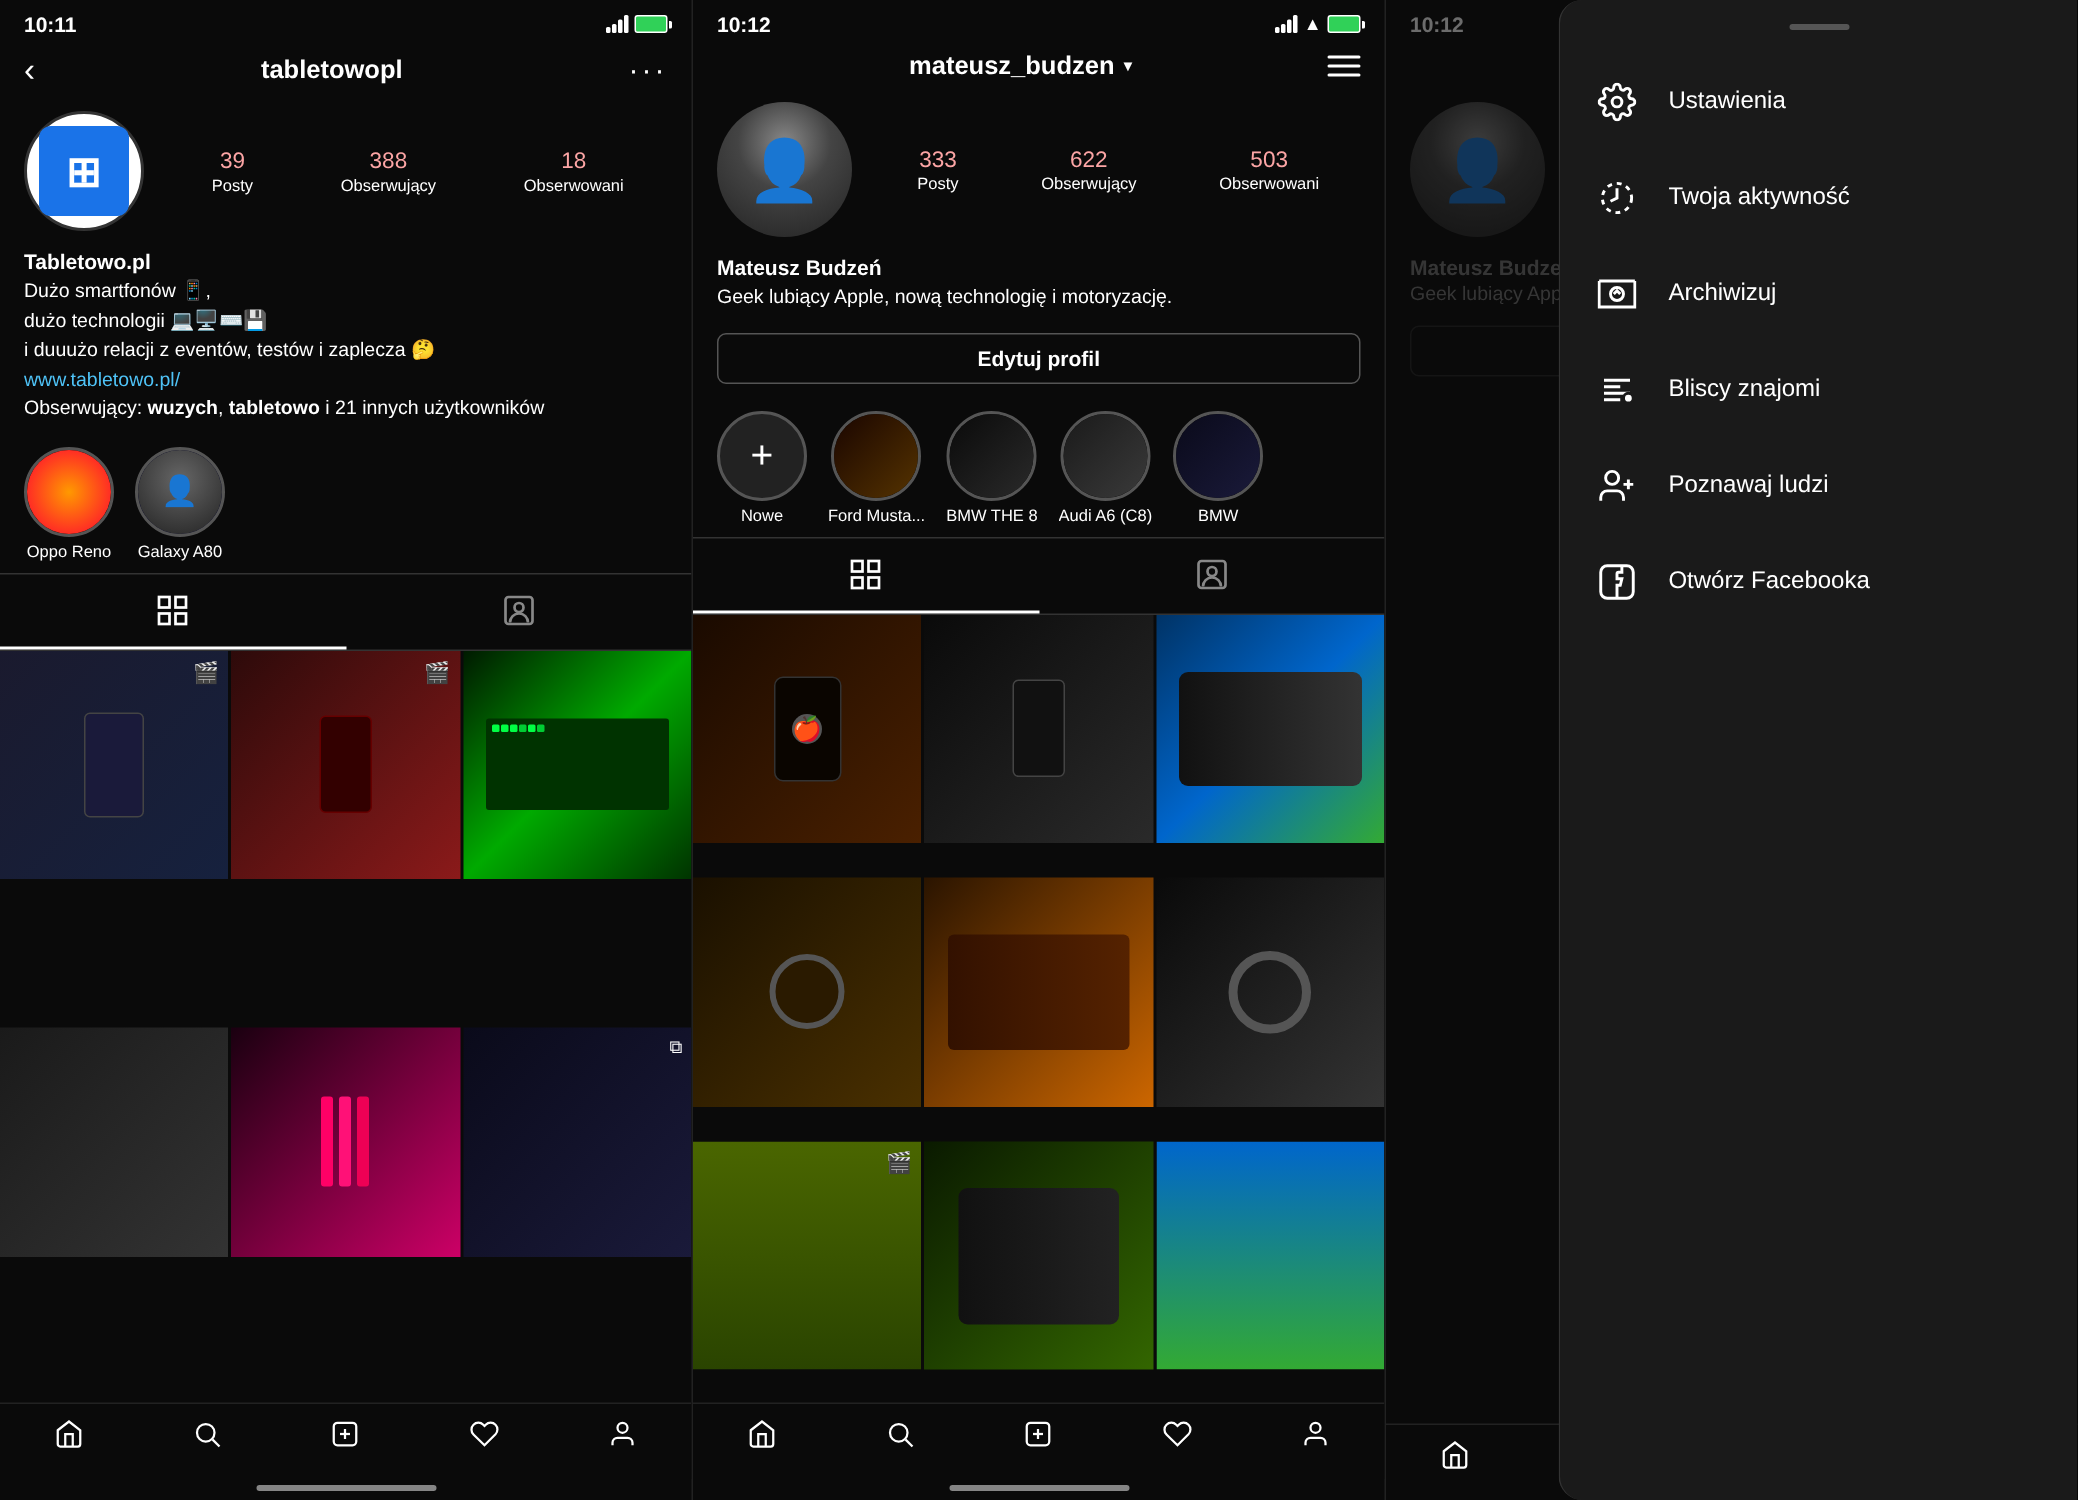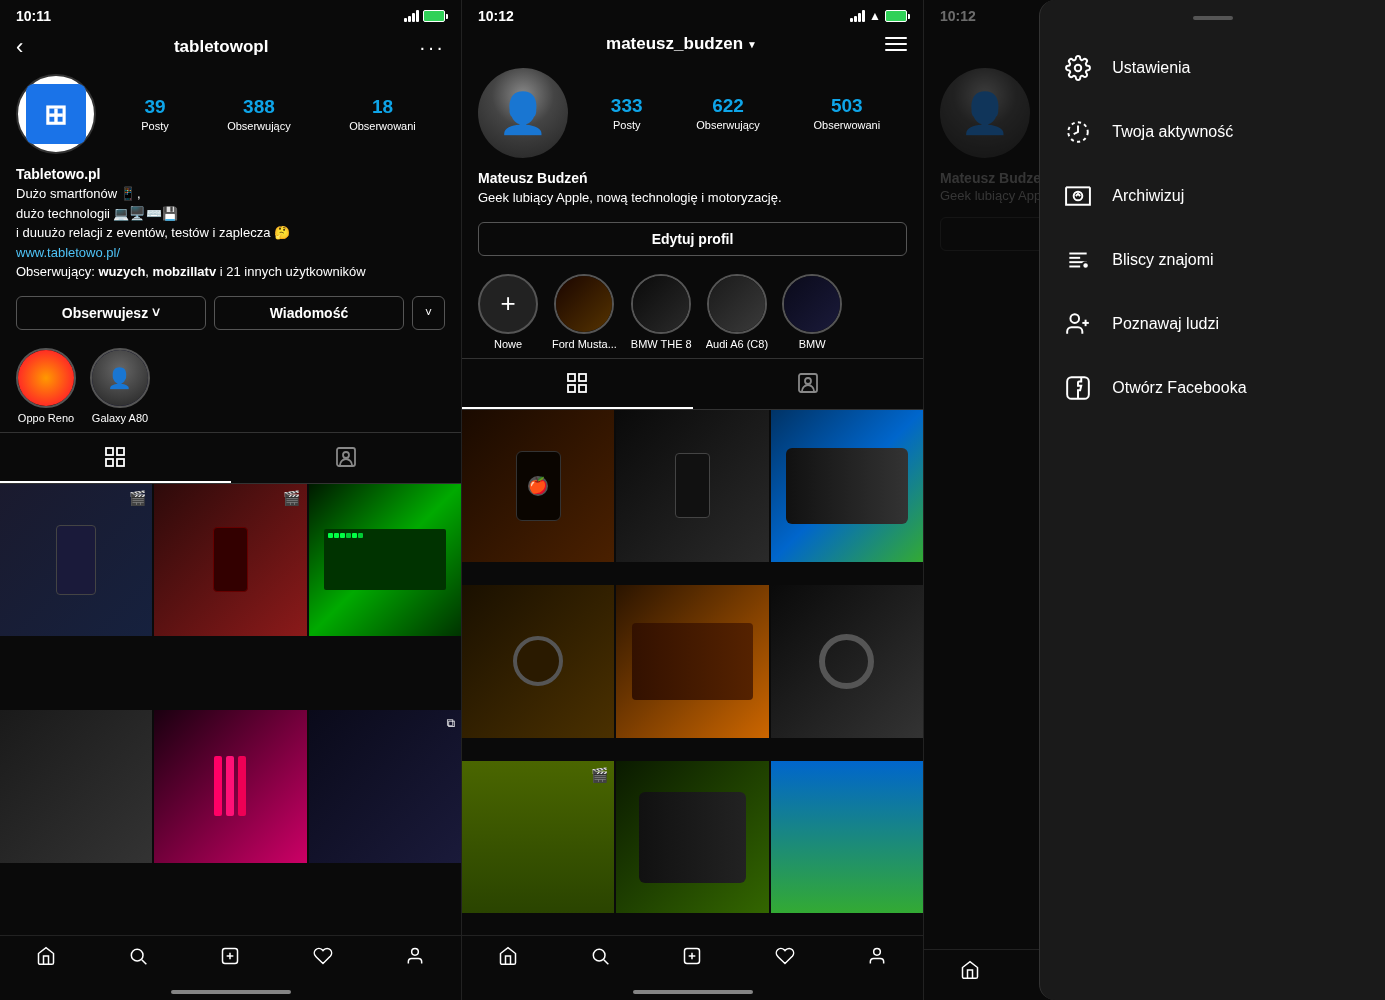--- a/index.html
+++ b/index.html
@@ -119,23 +119,23 @@
       flex: 1;
       justify-content: space-around;
     }
     .stat-item {
       display: flex;
       flex-direction: column;
       align-items: center;
       gap: 2px;
     }
     .stat-number {
-      color: #0ea5e9;
-      font-size: 19px;
-      font-weight: 700;
+      color: #fca5a5;
+      font-size: 15px;
+      font-weight: 400;
     }
     .stat-label {
       color: #fff;
       font-size: 11px;
     }
     .stat-number-dim { color: #777; font-size: 17px; font-weight: 700; }
     .stat-label-dim { color: #777; font-size: 11px; }
 
     
     .profile-bio {
@@ -428,29 +428,24 @@
     </div>
   </div>
 
   <div class="profile-bio">
     <div class="bio-name">Tabletowo.pl</div>
     <div class="bio-text">
       Dużo smartfonów 📱,<br>
       dużo technologii 💻🖥️⌨️💾<br>
       i duuużo relacji z eventów, testów i zaplecza 🤔<br>
       <span class="bio-link">www.tabletowo.pl/</span><br>
-      <span class="bio-following">Obserwujący: <strong>wuzych</strong>, <strong>mobzillatv</strong> i 21 innych użytkowników</span>
-    </div>
-  </div>
-
-  <div class="action-buttons">
-    <button class="btn-outline">Obserwujesz ˅</button>
-    <button class="btn-outline">Wiadomość</button>
-    <button class="btn-dropdown">˅</button>
-  </div>
+      <span class="bio-following">Obserwujący: <strong>wuzych</strong>, <strong>tabletowo</strong> i 21 innych użytkowników</span>
+    </div>
+  </div>
+
 
   <div class="highlights-row">
     <div class="highlight-item">
       <div class="highlight-circle" style="background:linear-gradient(135deg,#ff6b00,#ff0066,#8800ff)">
         <div style="width:100%;height:100%;background:radial-gradient(circle,#ff9900,#ff0033)"></div>
       </div>
       <span class="highlight-label">Oppo Reno</span>
     </div>
     <div class="highlight-item">
       <div class="highlight-circle" style="background:#1a1a2e">

